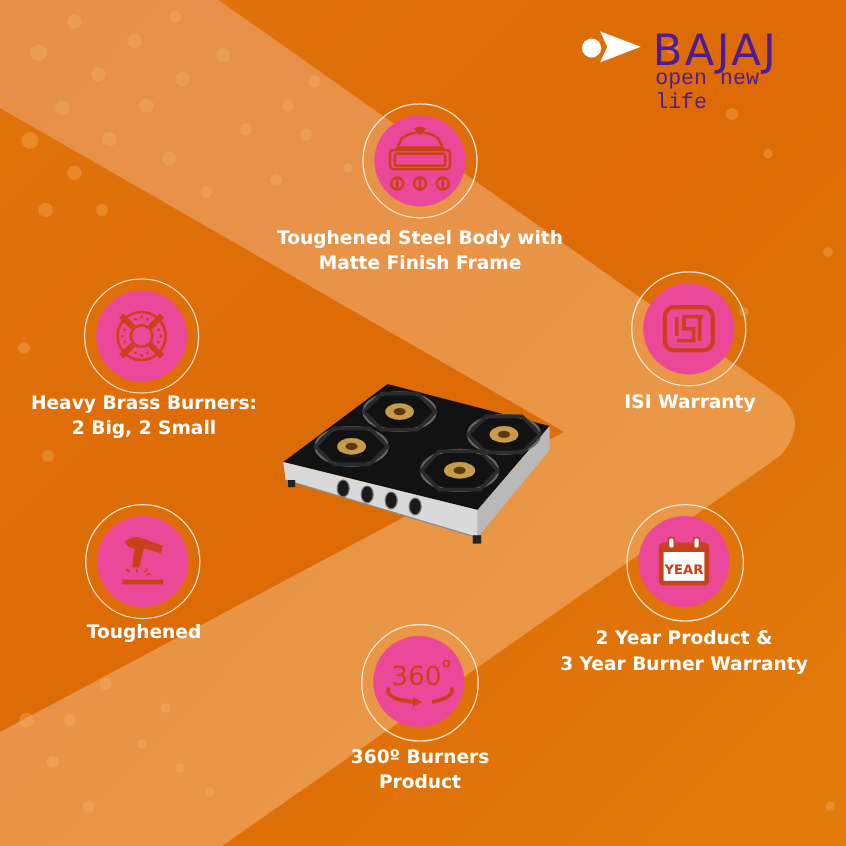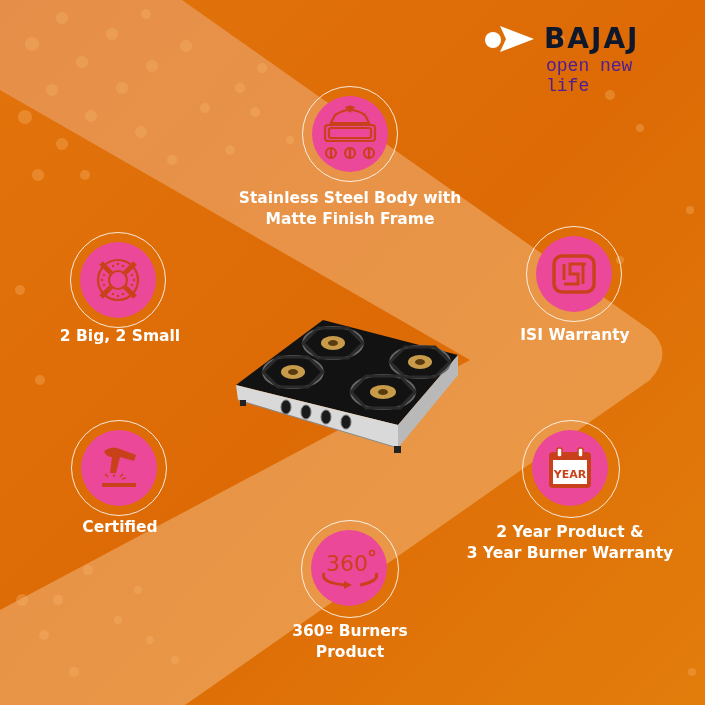--- a/index.html
+++ b/index.html
@@ -2,21 +2,21 @@
 <html><head>
 <meta charset="utf-8">
 <style>
   html,body{margin:0;padding:0;}
   body{width:705px;height:705px;overflow:hidden;position:relative;
        font-family:"DejaVu Sans","Liberation Sans",sans-serif;background:#e07a0a;}
   .bg{position:absolute;inset:0;}
   .bg svg{width:705px;height:705px;display:block;}
   .logo{position:absolute;left:484px;top:20px;width:200px;height:60px;}
   .logo-mark{position:absolute;left:0;top:4px;width:52px;height:30px;}
-  .logo-word{position:absolute;left:60px;top:2px;color:#0f172a;font-weight:bold;font-size:28px;letter-spacing:2px;
+  .logo-word{position:absolute;left:60px;top:2px;color:#4c1d95;font-weight:normal;font-size:36px;letter-spacing:2px;
              font-family:"DejaVu Sans","Liberation Sans",sans-serif;}
   .logo-tag{position:absolute;left:62px;top:36px;color:#4c1d95;font-size:18px;
             font-family:Liberation Mono, monospace;}
   .feature{position:absolute;text-align:center;color:#fff;}
   .ring{position:absolute;border-radius:50%;border:1.5px solid rgba(255,255,255,0.85);}
   .disc{position:absolute;border-radius:50%;background:#ec4899;display:flex;align-items:center;justify-content:center;}
   .label{position:absolute;left:0;width:100%;text-align:center;color:#fff;font-weight:bold;
          font-size:15.5px;line-height:21px;font-family:"DejaVu Sans","Liberation Sans",sans-serif;white-space:nowrap;}
   .stove{position:absolute;left:228px;top:300px;width:240px;height:160px;}
 </style>
@@ -104,21 +104,21 @@
           <circle cx="33" cy="52" r="5"></circle>
           <circle cx="52" cy="52" r="5"></circle>
         <line x1="14" y1="48" x2="14" y2="56"></line>
           <line x1="33" y1="48" x2="33" y2="56"></line>
           <line x1="52" y1="48" x2="52" y2="56"></line>
       </g>
       <path d="M28,6 Q33,3 38,6 L33,12 Z" fill="#c9411a"></path>
     </svg>
   </div>
   <div class="label" style="top:102px;">
-    <div>Stainless Steel Body with</div>
+    <div>Toughened Steel Body with</div>
     <div>Matte Finish Frame</div>
   </div>
 </div>
 
 <div class="feature" style="left:10px;top:230px;width:220px;height:140px;">
   <div class="ring" style="left:60px;top:2px;width:94px;height:94px;"></div>
   <div class="disc" style="left:70px;top:12px;width:76px;height:76px;">
     <svg width="50" height="50" viewBox="0 0 50 50">
       <g fill="none" stroke="#c9411a" stroke-width="2.2">
         <circle cx="25" cy="25" r="20"></circle>
@@ -138,20 +138,21 @@
           <circle cx="20" cy="39" r="1.2"></circle>
           <circle cx="30" cy="39" r="1.2"></circle>
         <circle cx="11" cy="20" r="1.2"></circle>
           <circle cx="11" cy="30" r="1.2"></circle>
           <circle cx="39" cy="20" r="1.2"></circle>
           <circle cx="39" cy="30" r="1.2"></circle>
       </g>
     </svg>
   </div>
   <div class="label" style="top:96px;">
+    <div>Heavy Brass Burners:</div>
     <div>2 Big, 2 Small</div>
   </div>
 </div>
 
 <div class="feature" style="left:505px;top:226px;width:140px;height:130px;">
   <div class="ring" style="left:21px;top:0;width:94px;height:94px;"></div>
   <div class="disc" style="left:31px;top:10px;width:76px;height:76px;">
     <svg width="44" height="40" viewBox="0 0 44 40">
       <rect x="2" y="2" width="40" height="36" rx="8" fill="none" stroke="#c9411a" stroke-width="3.5"></rect>
       <g fill="none" stroke="#c9411a" stroke-width="3">
@@ -176,21 +177,21 @@
       </g>
       <g stroke="#c9411a" stroke-width="1.6">
         <line x1="14" y1="32" x2="11" y2="29"></line>
           <line x1="20" y1="32" x2="20" y2="29"></line>
         <line x1="26" y1="32" x2="29" y2="29"></line>
           <line x1="28" y1="34" x2="32" y2="33"></line>
       </g>
     </svg>
   </div>
   <div class="label" style="top:97px;">
-    <div>Certified</div>
+    <div>Toughened</div>
   </div>
 </div>
 
 <div class="feature" style="left:440px;top:420px;width:260px;height:170px;">
   <div class="ring" style="left:82px;top:0;width:96px;height:96px;"></div>
   <div class="disc" style="left:92px;top:10px;width:76px;height:76px;">
     <svg width="46" height="44" viewBox="0 0 46 44">
       <rect x="2" y="6" width="42" height="36" rx="4" fill="#c9411a"></rect>
       <rect x="6" y="14" width="34" height="24" fill="#fff"></rect>
       <rect x="10" y="2" width="5" height="9" rx="2" fill="#fff" stroke="#c9411a" stroke-width="1.5"></rect>

